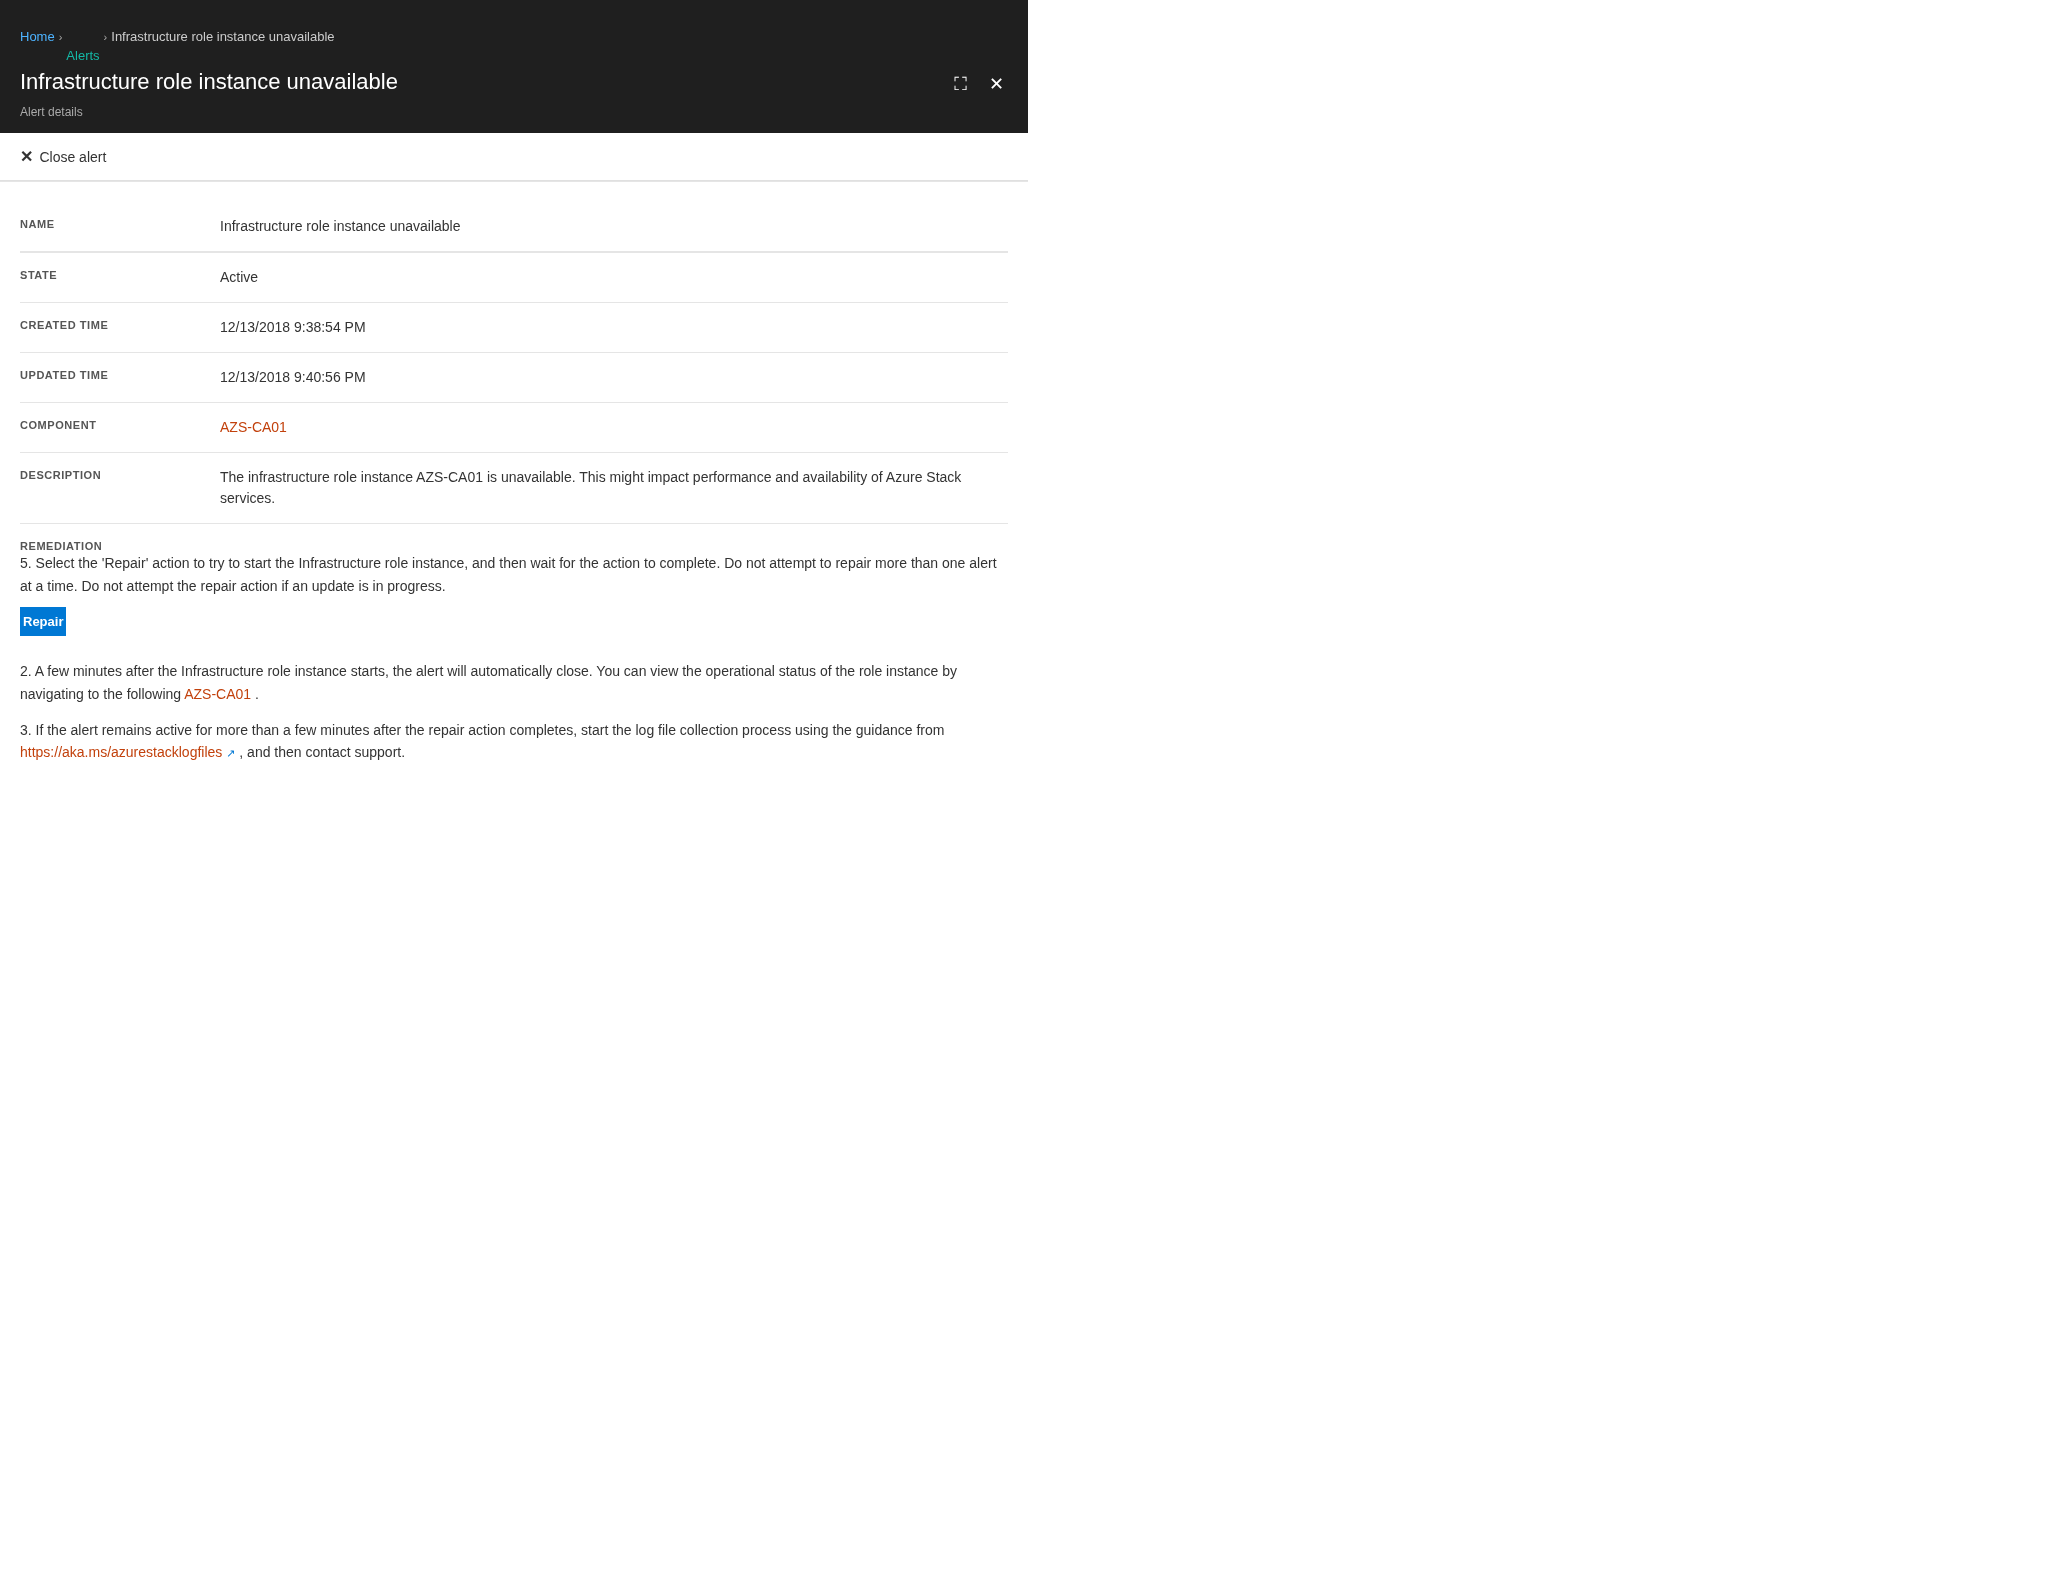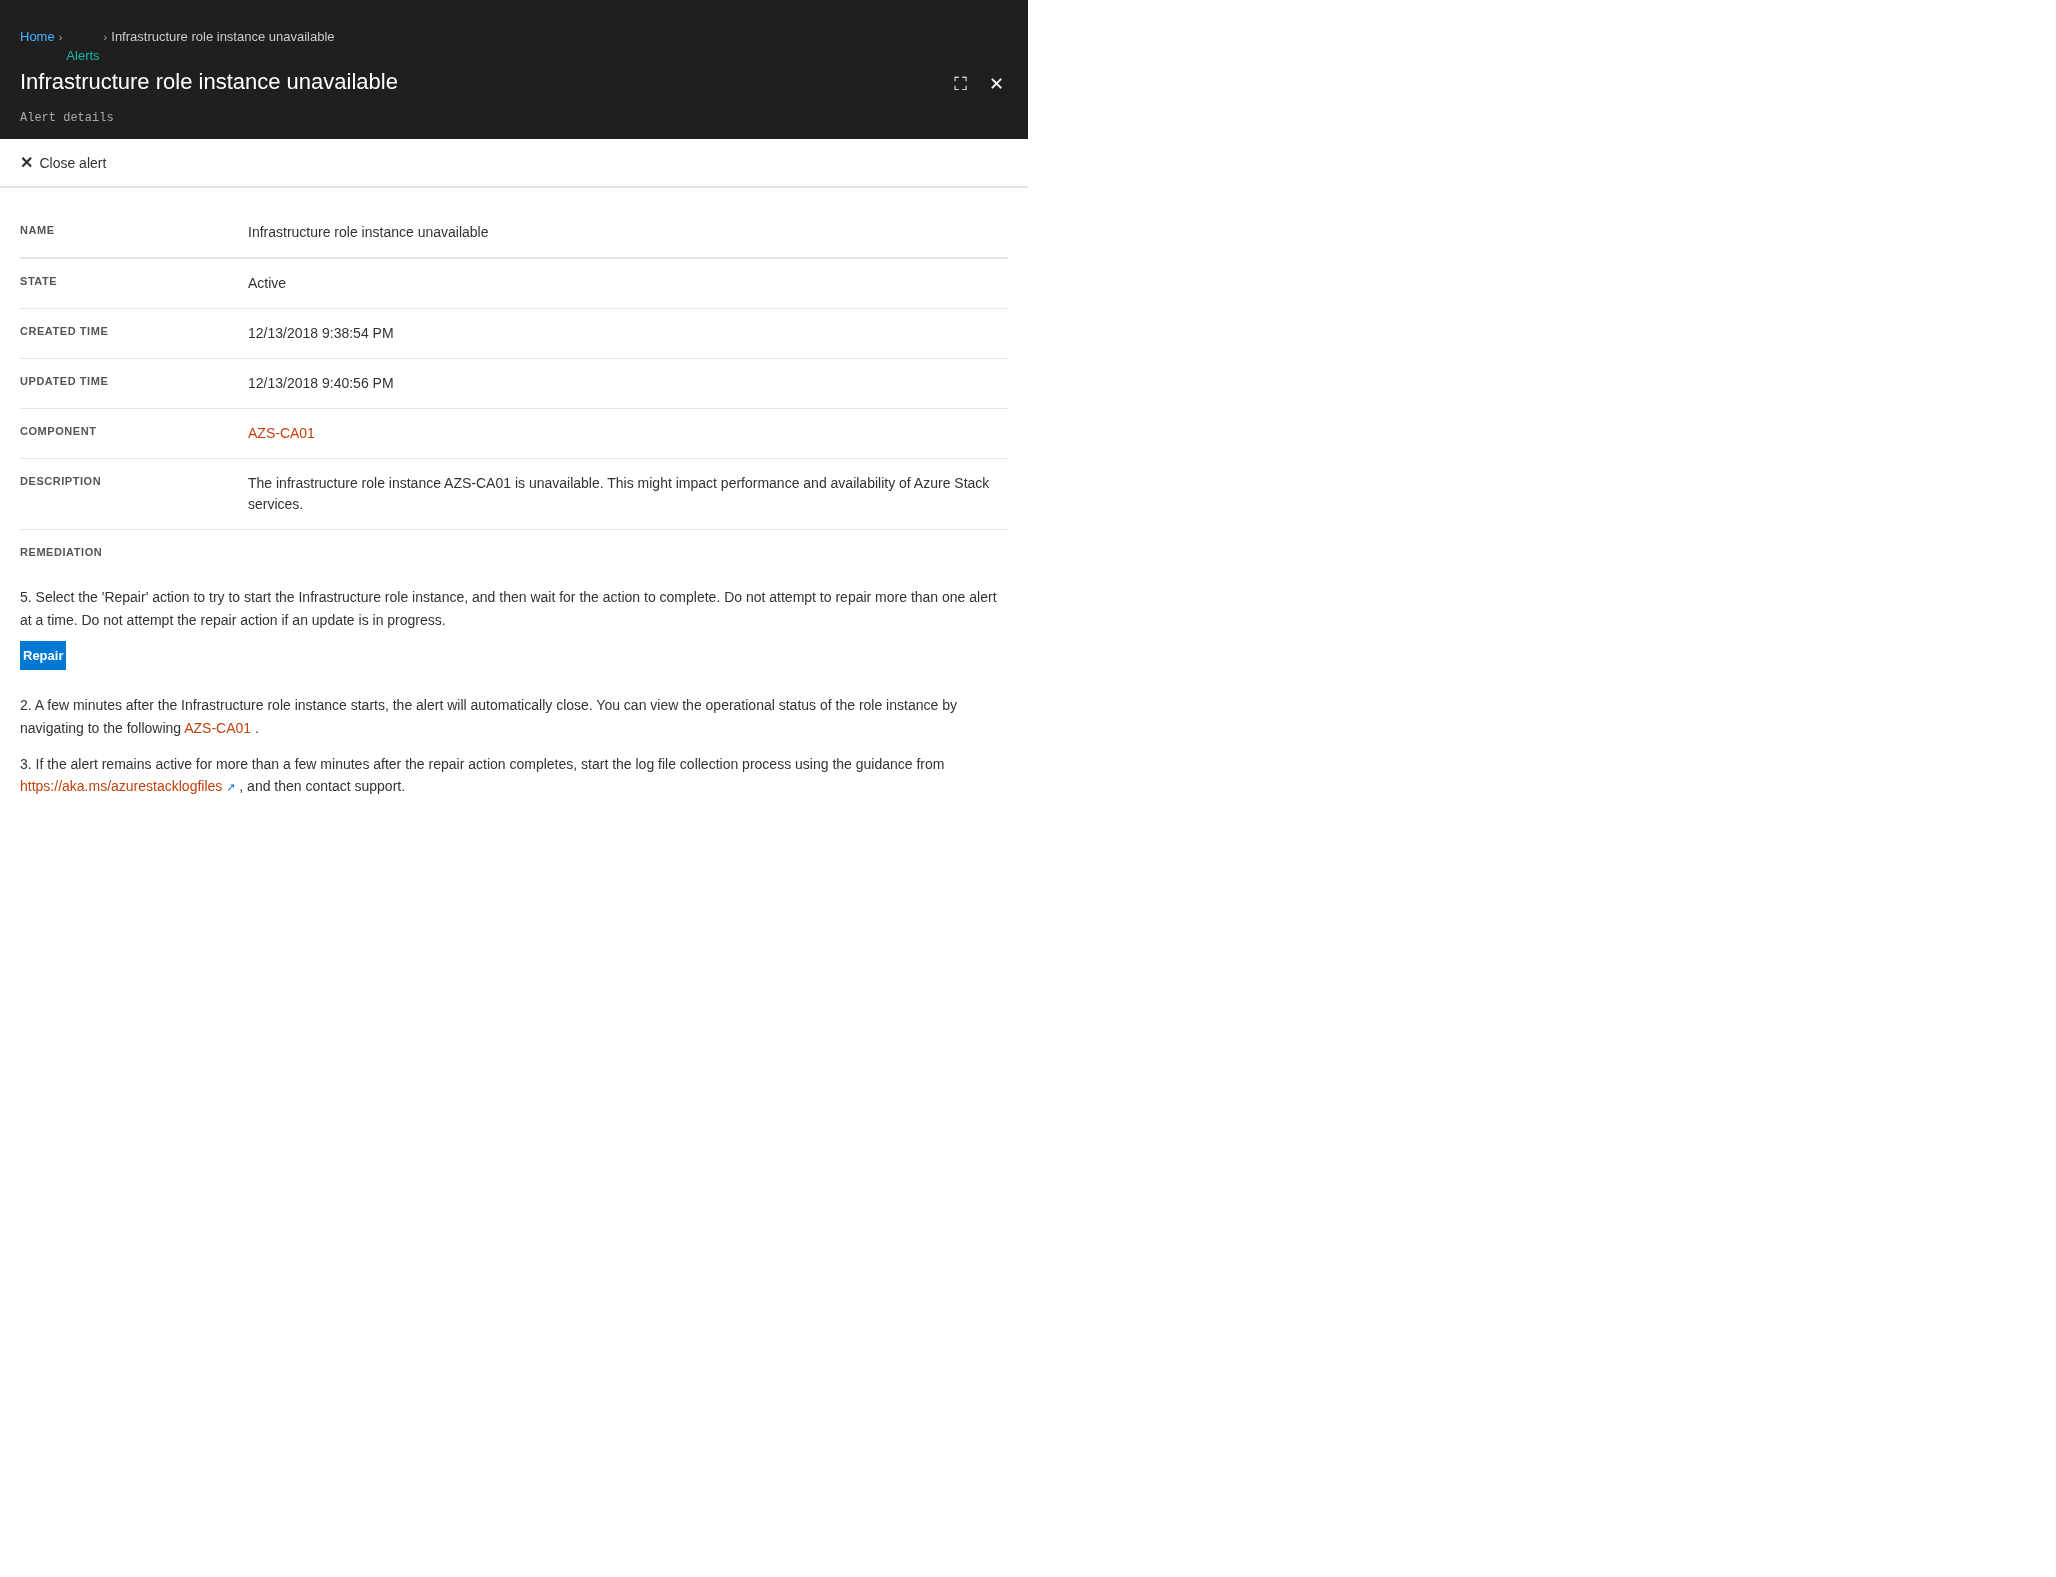--- a/index.html
+++ b/index.html
@@ -48,22 +48,21 @@
     }
     .header-title {
       font-size: 22px;
       font-weight: 300;
       color: #fff;
       line-height: 1.2;
     }
     .header-subtitle {
       font-size: 12px;
       color: #aaa;
-      margin-top: 16px;
-      font-family: Liberation Mono, monospace;
+      margin-top: 10px;
     }
     .header-actions {
       display: flex;
       gap: 14px;
       align-items: center;
       margin-top: 4px;
     }
     .header-icon-btn {
       color: #fff;
       cursor: pointer;
@@ -105,21 +104,20 @@
       background: #fff;
     }
 
     
     .detail-row {
       display: flex;
       align-items: flex-start;
       padding: 14px 0;
       border-bottom: none;
       min-height: 40px;
-      gap: 28px;
     }
     .detail-label {
       width: 200px;
       min-width: 200px;
       font-size: 11px;
       font-weight: 600;
       letter-spacing: 0.05em;
       color: #555;
       text-transform: uppercase;
       padding-top: 2px;

